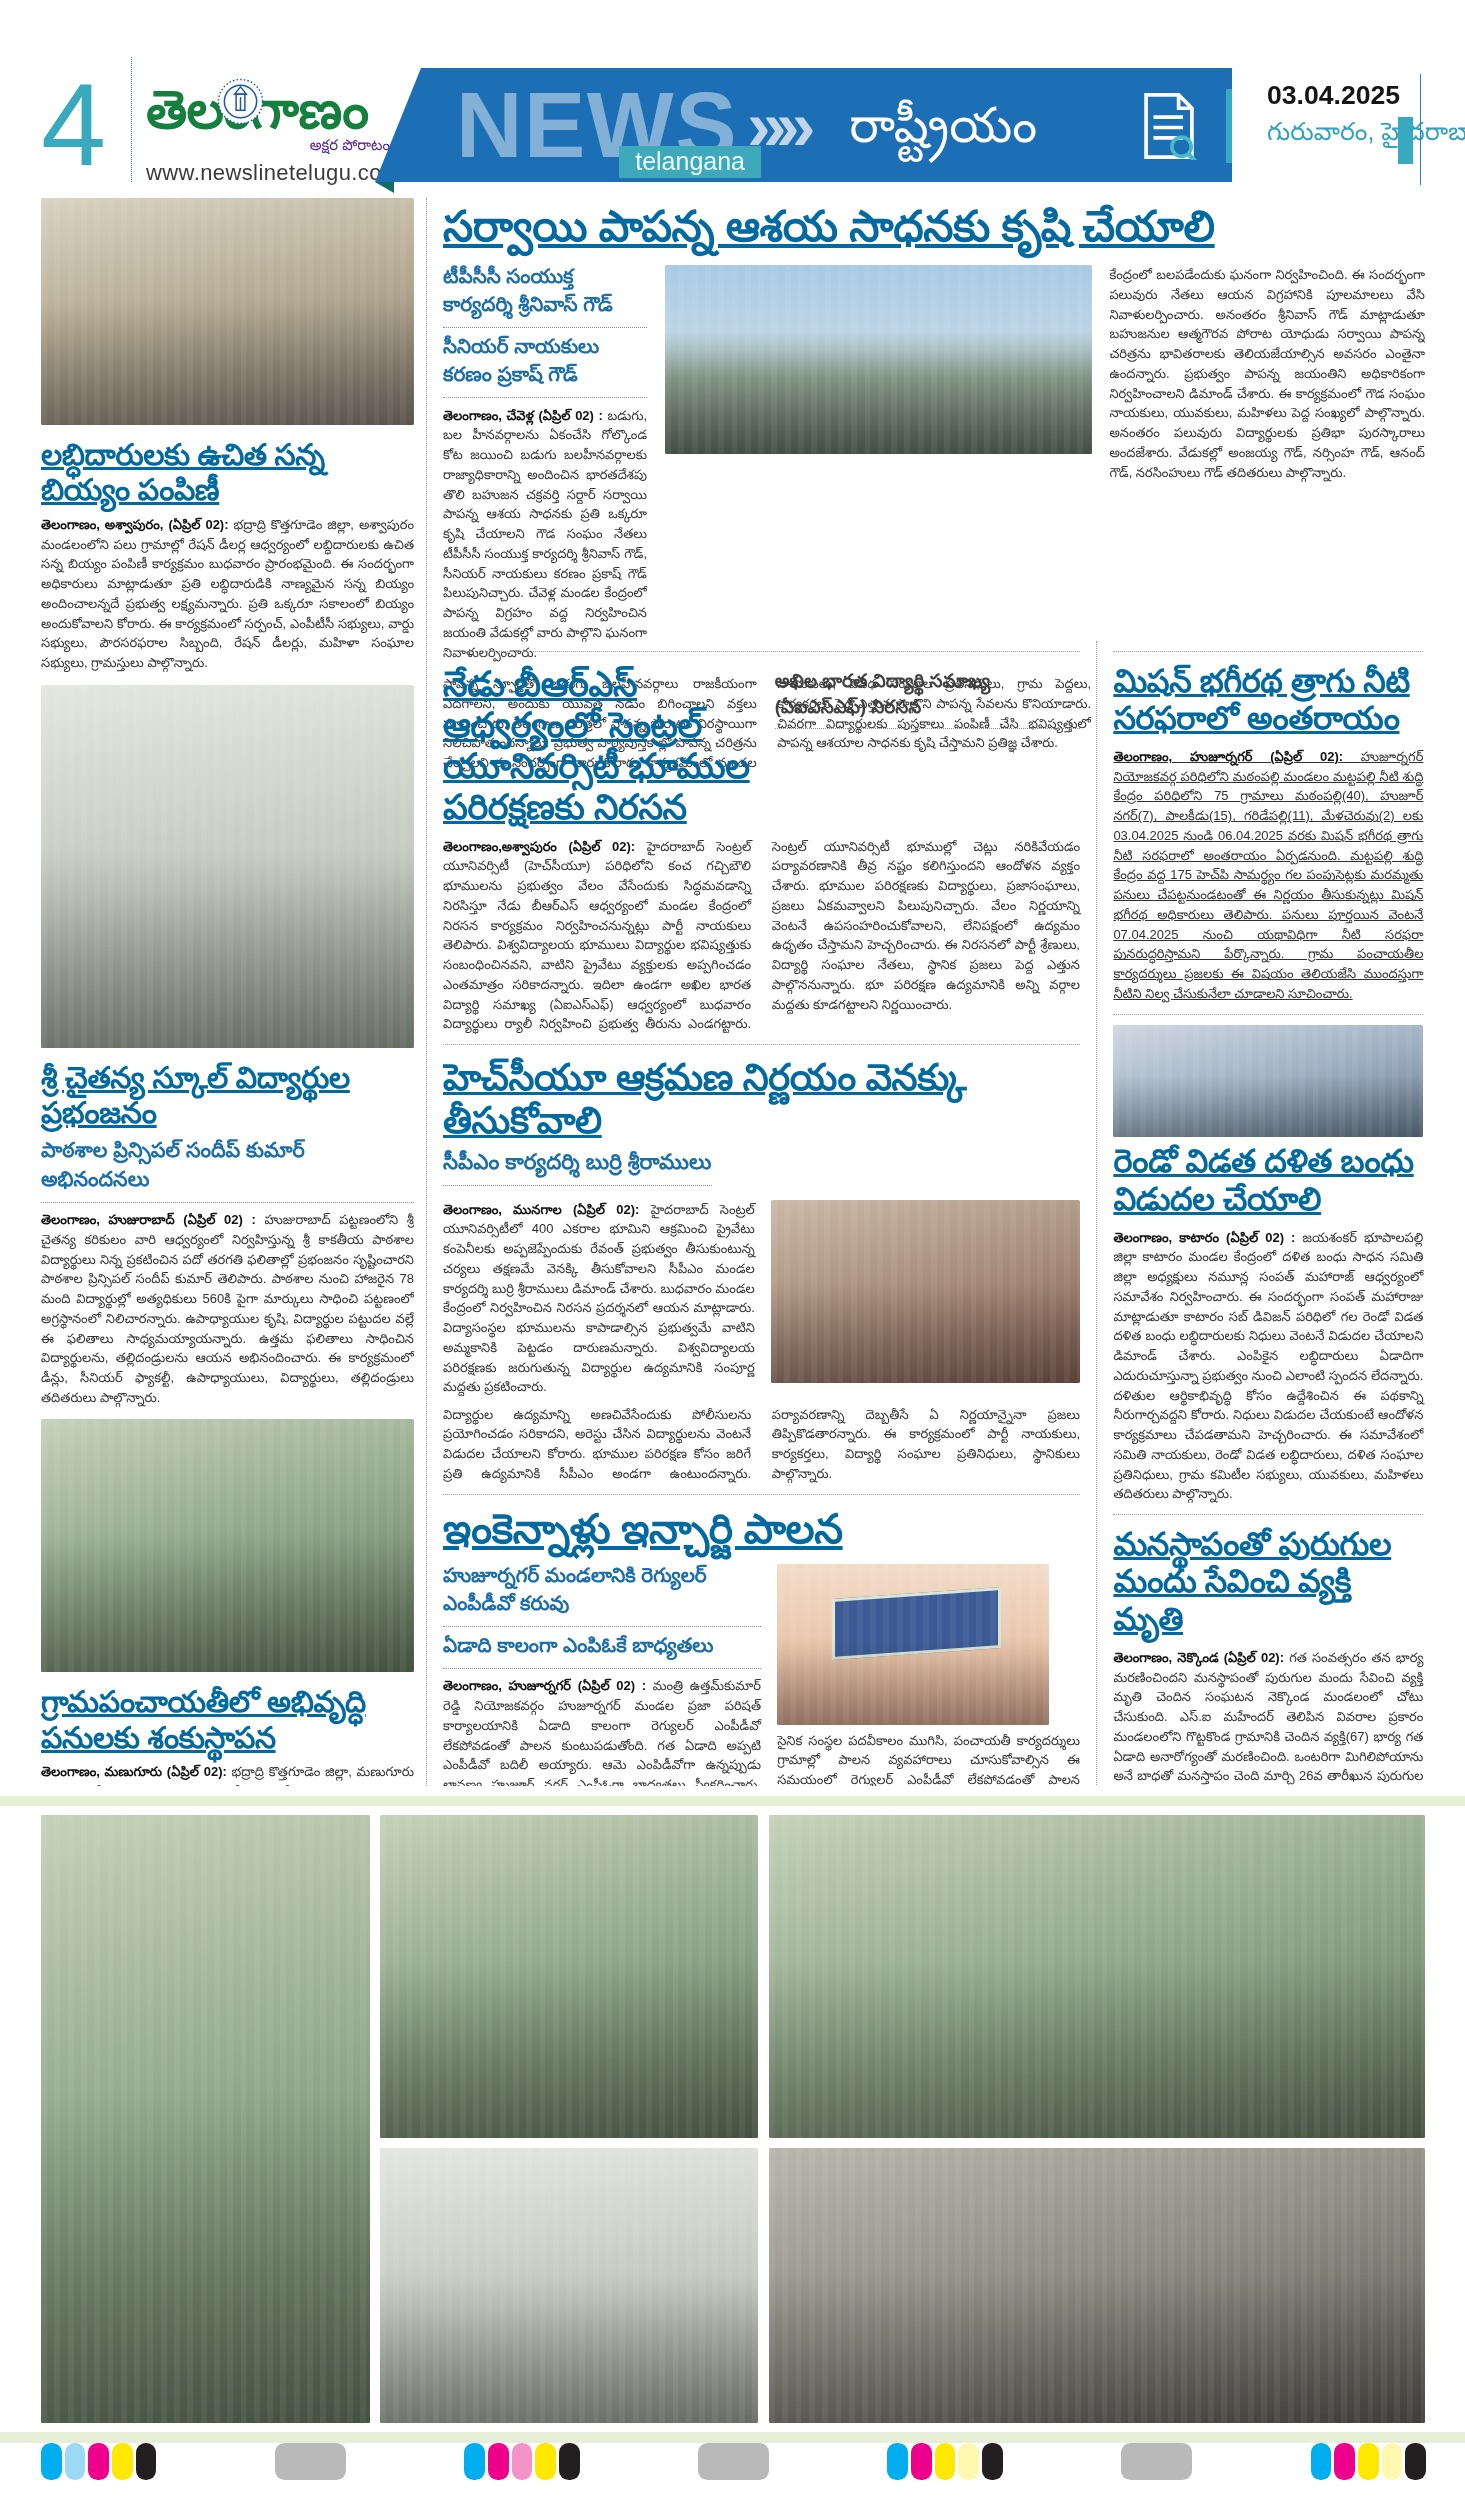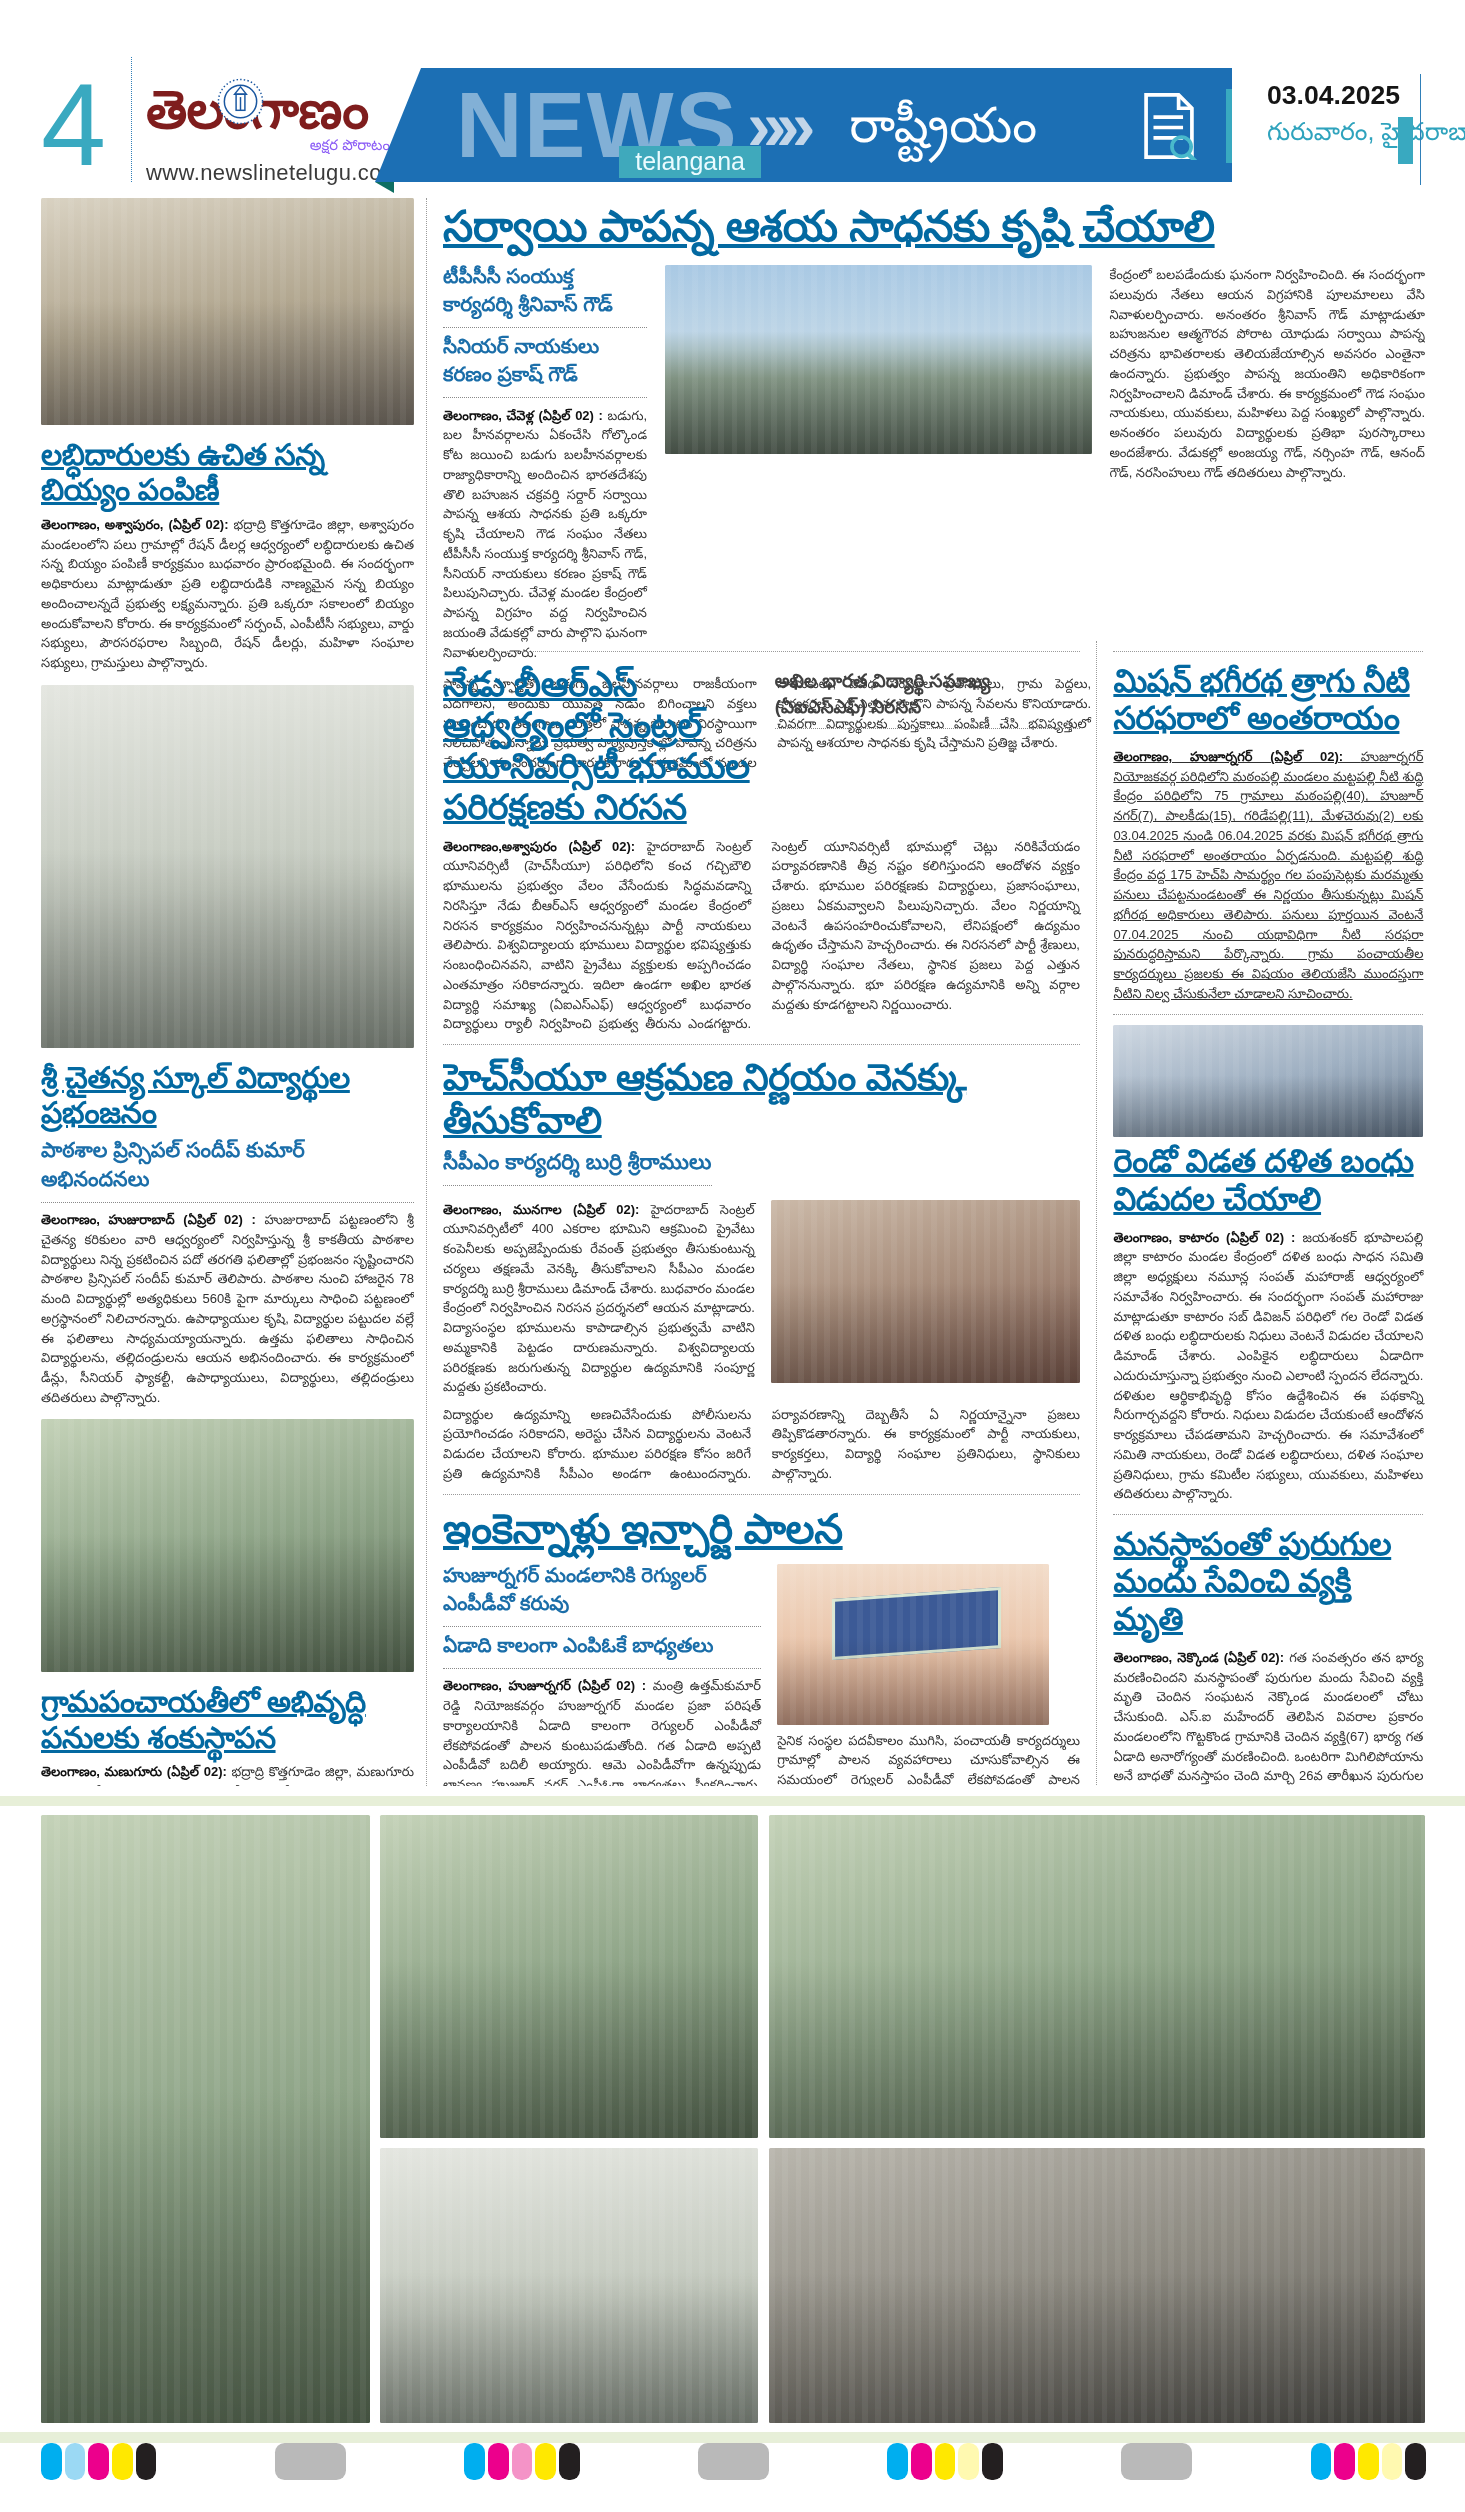--- a/index.html
+++ b/index.html
@@ -5,23 +5,23 @@
   html,body{margin:0;padding:0;}
   body{
     width:1466px;height:2512px;position:relative;background:#ffffff;
     font-family:"Liberation Sans", sans-serif;color:#2b2b2b;overflow:hidden;
   }
   
   .header{position:absolute;left:41px;top:22px;width:1385px;height:164px;}
   .pagenum{position:absolute;left:0;bottom:3px;font-size:117px;line-height:1;color:#39a9c0;font-weight:400;}
   .head-vrule{position:absolute;left:90px;top:35px;bottom:4.4px;border-left:1.5px dotted #2f7fb8;}
   .logo-block{position:absolute;left:105px;bottom:0;width:244px;}
-  .logo-title{font-size:53px;font-weight:700;color:#7f1d1d;line-height:1;letter-spacing:-0.7px;white-space:nowrap;}
+  .logo-title{font-size:53px;font-weight:700;color:#15803d;line-height:1;letter-spacing:-0.7px;white-space:nowrap;}
   .logo-emblem{position:absolute;left:71px;top:-4.4px;}
-  .logo-tagline{text-align:right;font-size:14.8px;color:#8b5cf6;margin-top:1.5px;}
+  .logo-tagline{text-align:right;font-size:14.8px;color:#4c1d95;margin-top:1.5px;}
   .website{font-size:22px;color:#3a3a3a;margin-top:3px;letter-spacing:0.4px;}
   .banner{position:absolute;left:334px;top:46px;width:857px;height:114px;background:#1c6fb4;
     clip-path:polygon(46px 0,100% 0,100% 100%,0 100%);display:flex;align-items:center;}
   .banner-news{font-size:92px;font-weight:700;color:rgba(255,255,255,.45);letter-spacing:1.5px;margin-left:81px;line-height:1;}
   .banner-chevrons{font-size:71px;font-weight:700;color:#dfe7f2;opacity:.85;margin-left:8.9px;line-height:1;letter-spacing:-10.3px;}
   .banner-section{font-size:49px;color:#ffffff;margin-left:44px;line-height:1;font-weight:400;}
   .banner-tag{position:absolute;left:244px;bottom:4.4px;background:#3fa9bc;color:#eafbff;font-size:25px;padding:1.5px 16.2px;}
   .banner-endcap{position:absolute;right:-10.3px;top:20.7px;width:16.2px;height:74px;background:#39a9c0;}
   .doc-icon{position:absolute;right:34px;top:23.6px;}
   .banner-fold{position:absolute;left:334px;top:160px;width:0;height:0;

